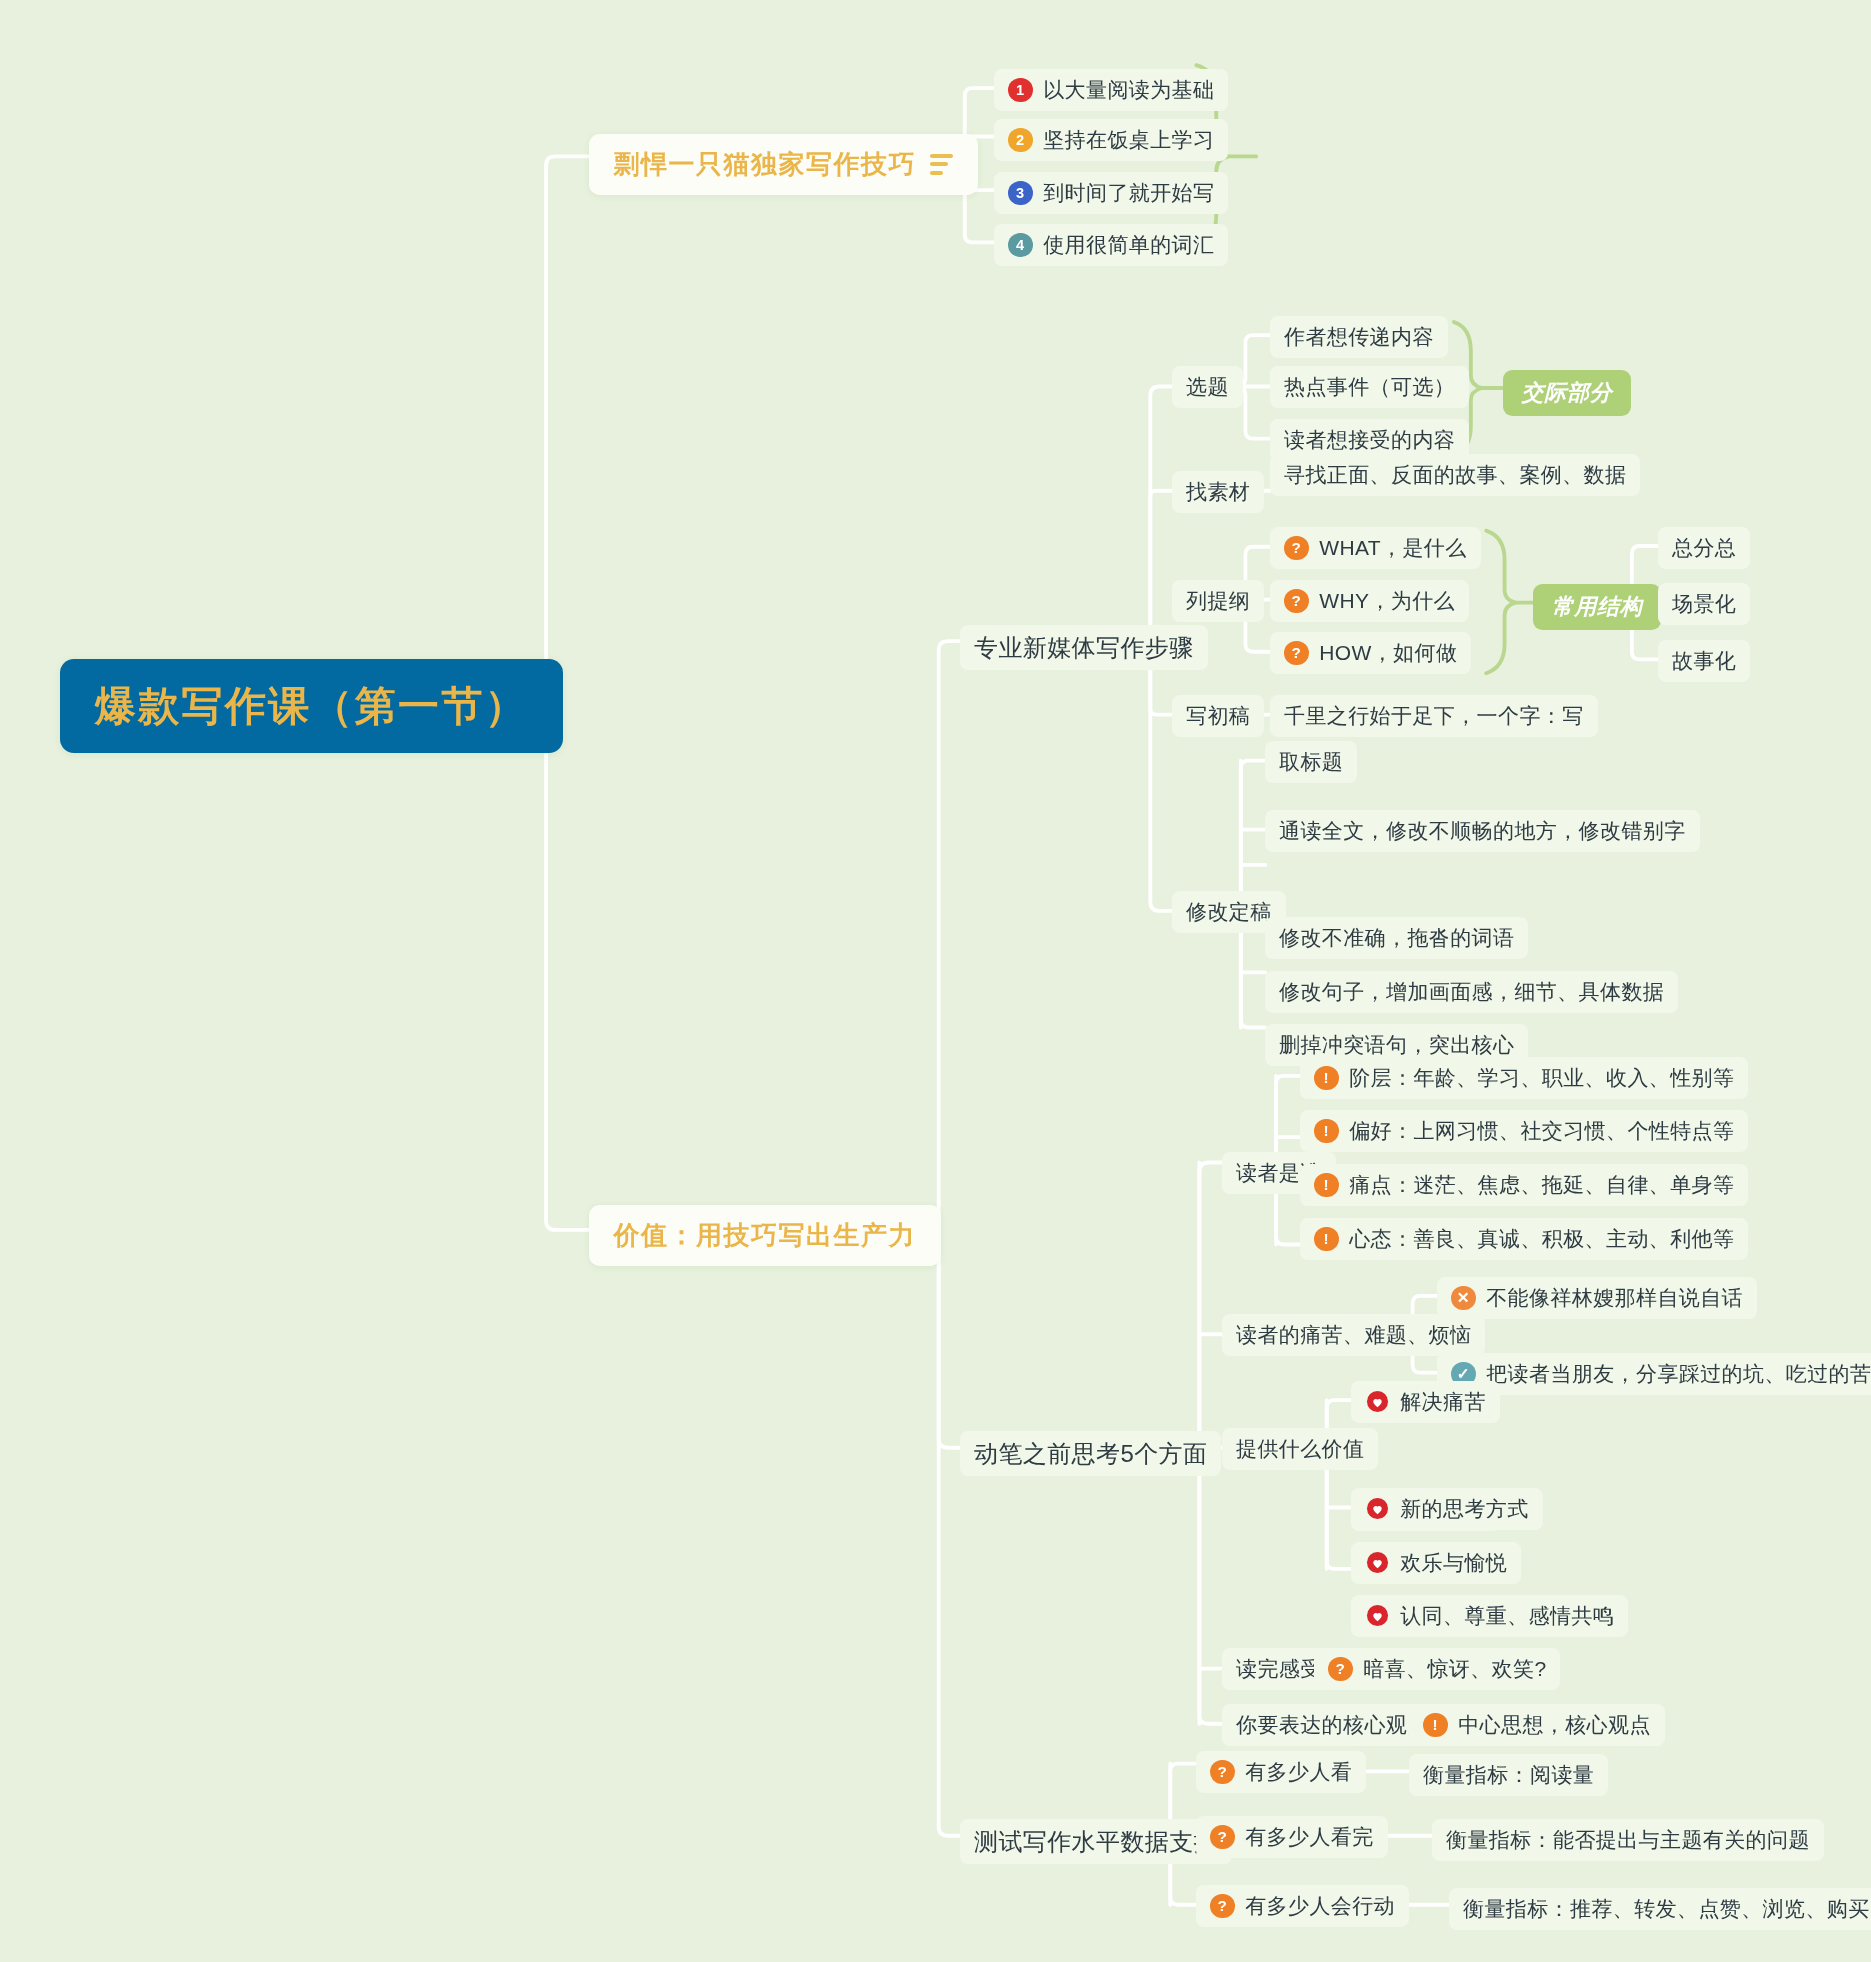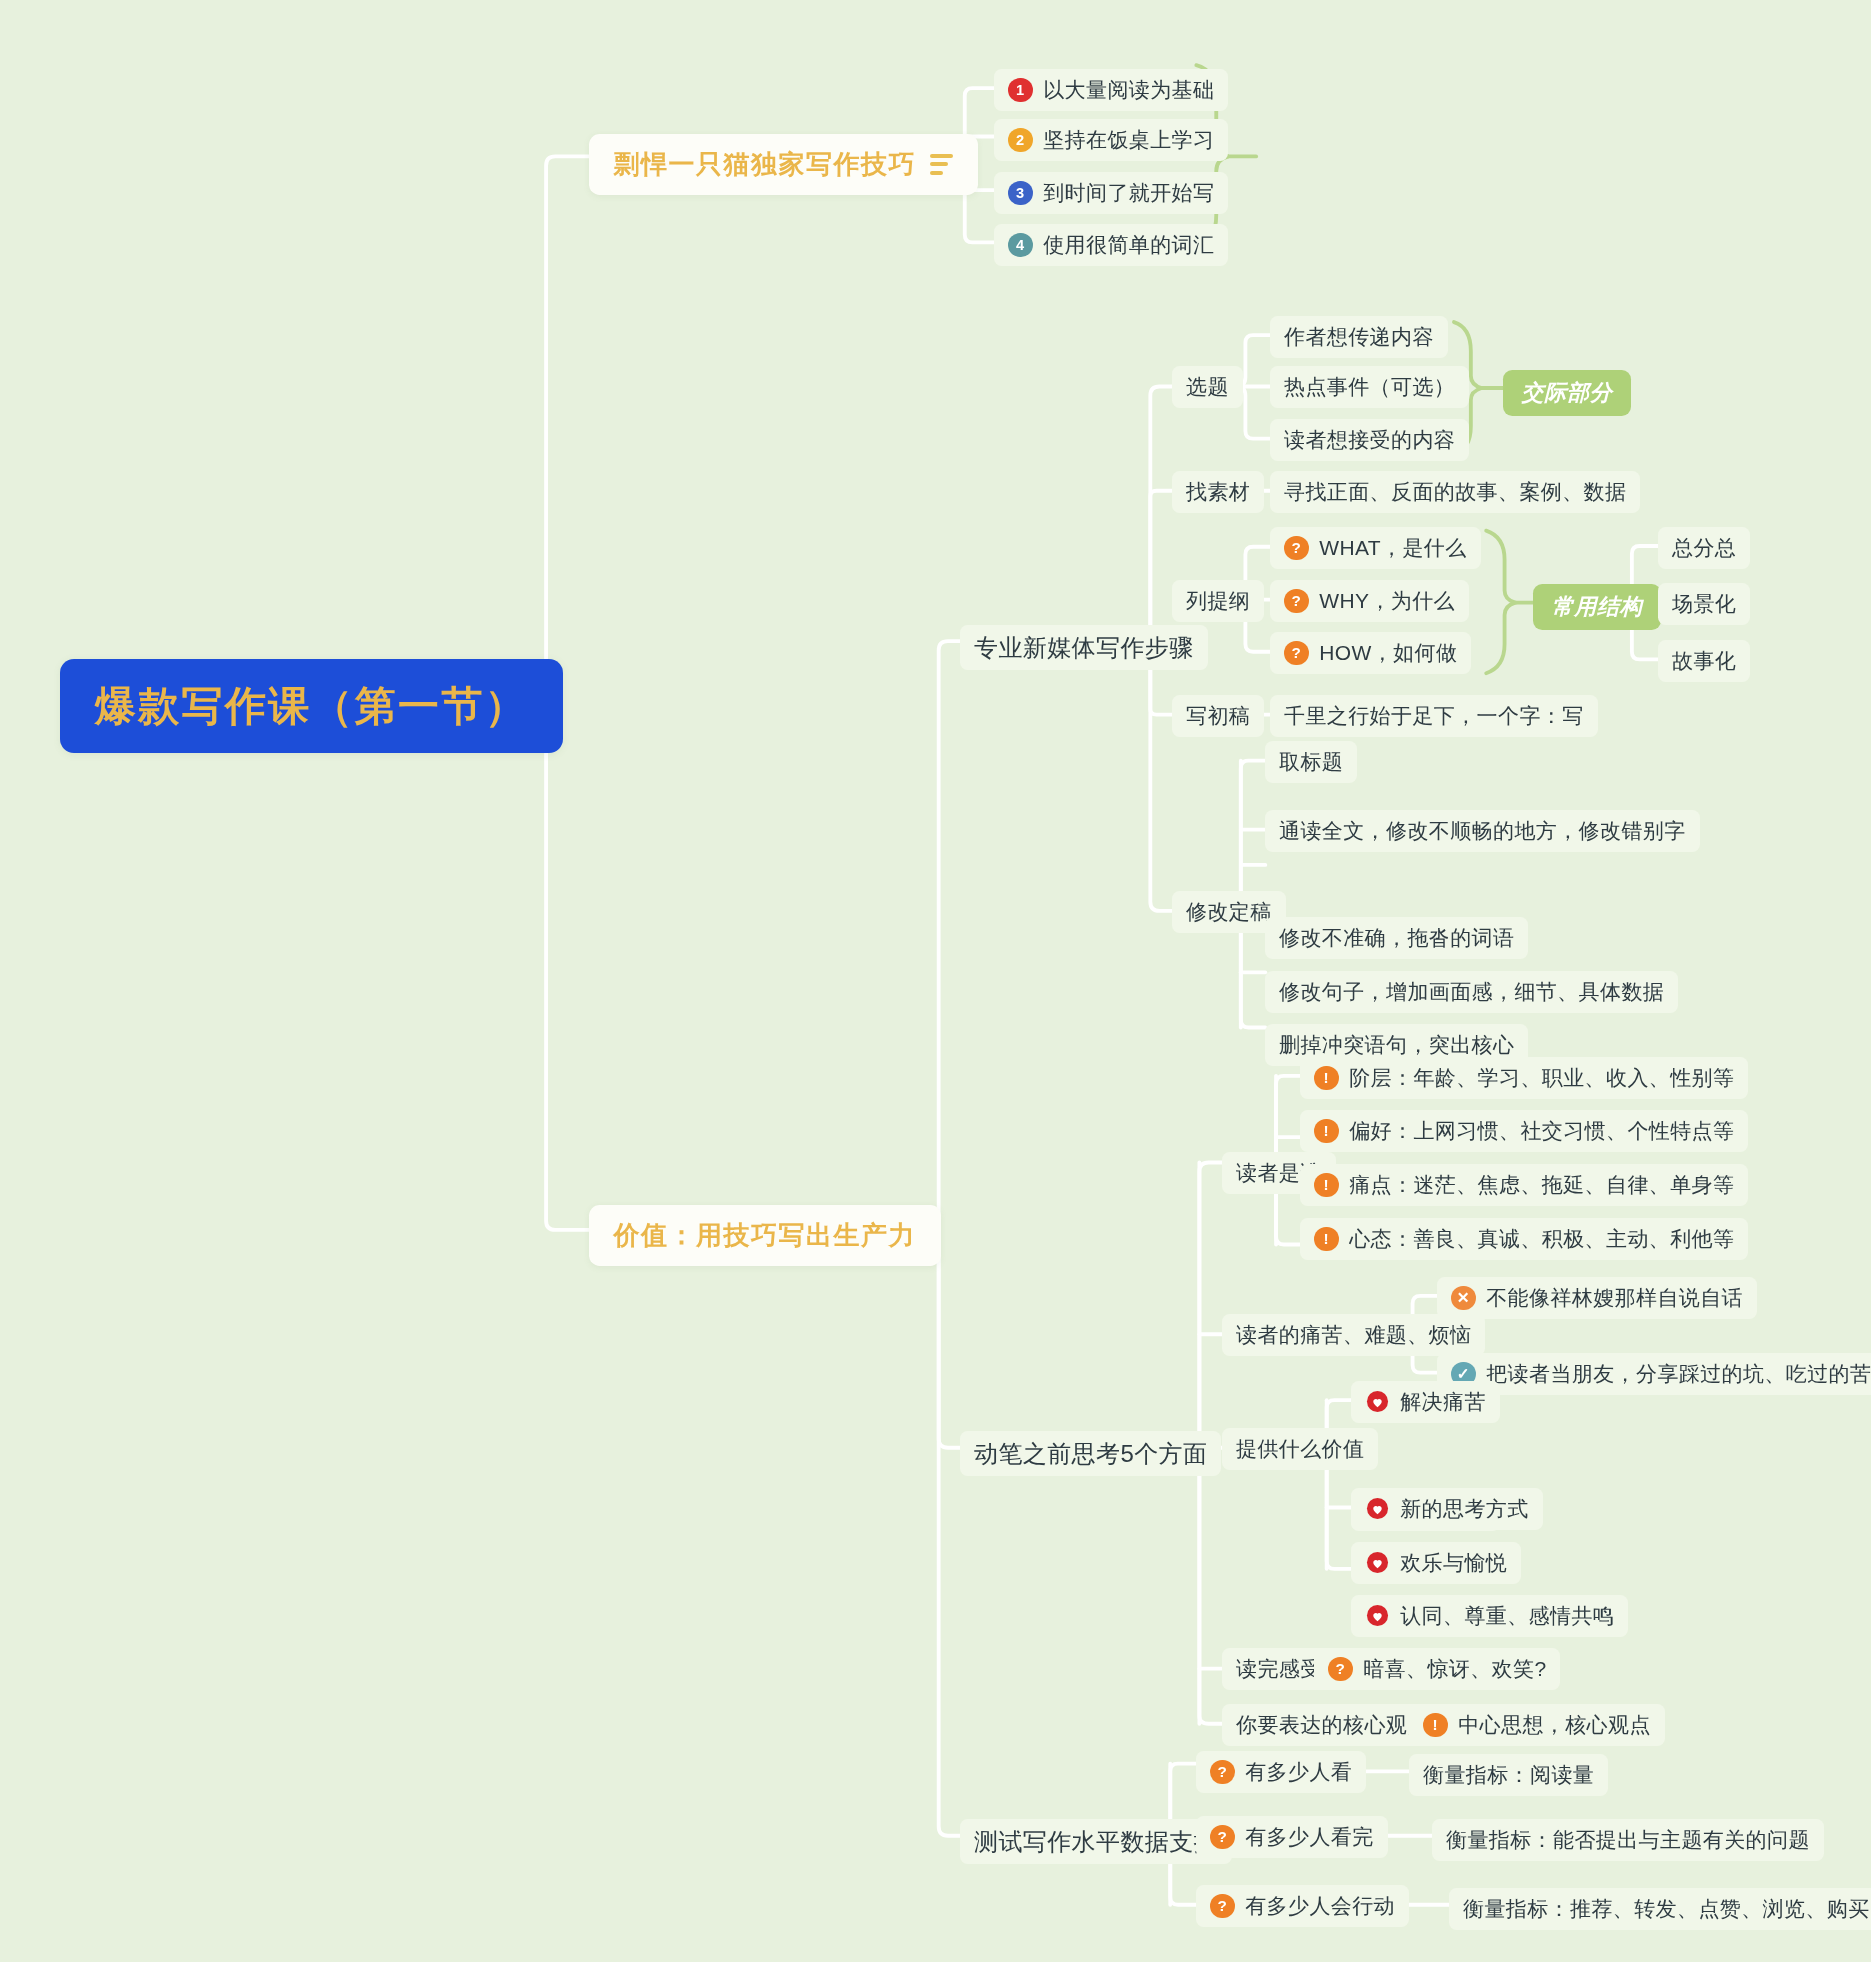--- a/index.html
+++ b/index.html
@@ -40,21 +40,21 @@
   .c-teal{background:#5b9aa0;}
   .c-q{background:#ef8025;}
   .c-excl{background:#ef8025;}
   .c-x{background:#ef8a3c;}
   .c-check{background:#64a8b4;}
   .heart-ico{
     width:24.5px;height:24.5px;margin-right:10.7px;flex:0 0 auto;
     display:inline-flex;align-items:center;justify-content:center;
   }
   .root{
-    background:#1d4ed8;
+    background:#0369a1;
     color:#eab64a;
     font-size:41px;
     font-weight:bold;
     letter-spacing:2.3px;
     padding:21.5px 35px;
     border-radius:14px;
     box-shadow:0 1.5px 7.7px rgba(120,150,100,.10);
   }
   .lvl1{
     background:#fdfdf8;
@@ -232,21 +232,21 @@
   <div class="node" style="left:1270px;top:419px;">
     <span>读者想接受的内容</span>
   </div>
   <div class="node summary" style="left:1503px;top:370px;">
     <span>交际部分</span>
   </div>
 
   <div class="node" style="left:1172px;top:471px;">
     <span>找素材</span>
   </div>
-  <div class="node" style="left:1270px;top:471px;text-align:center;">
+  <div class="node" style="left:1270px;top:454px;text-align:center;">
     <span>寻找正面、反面的故事、案例、数据</span>
   </div>
 
   <div class="node" style="left:1172px;top:580px;">
     <span>列提纲</span>
   </div>
   <div class="node" style="left:1270px;top:527px;">
     <span class="ico c-q">?</span>
     <span>WHAT，是什么</span>
   </div>

